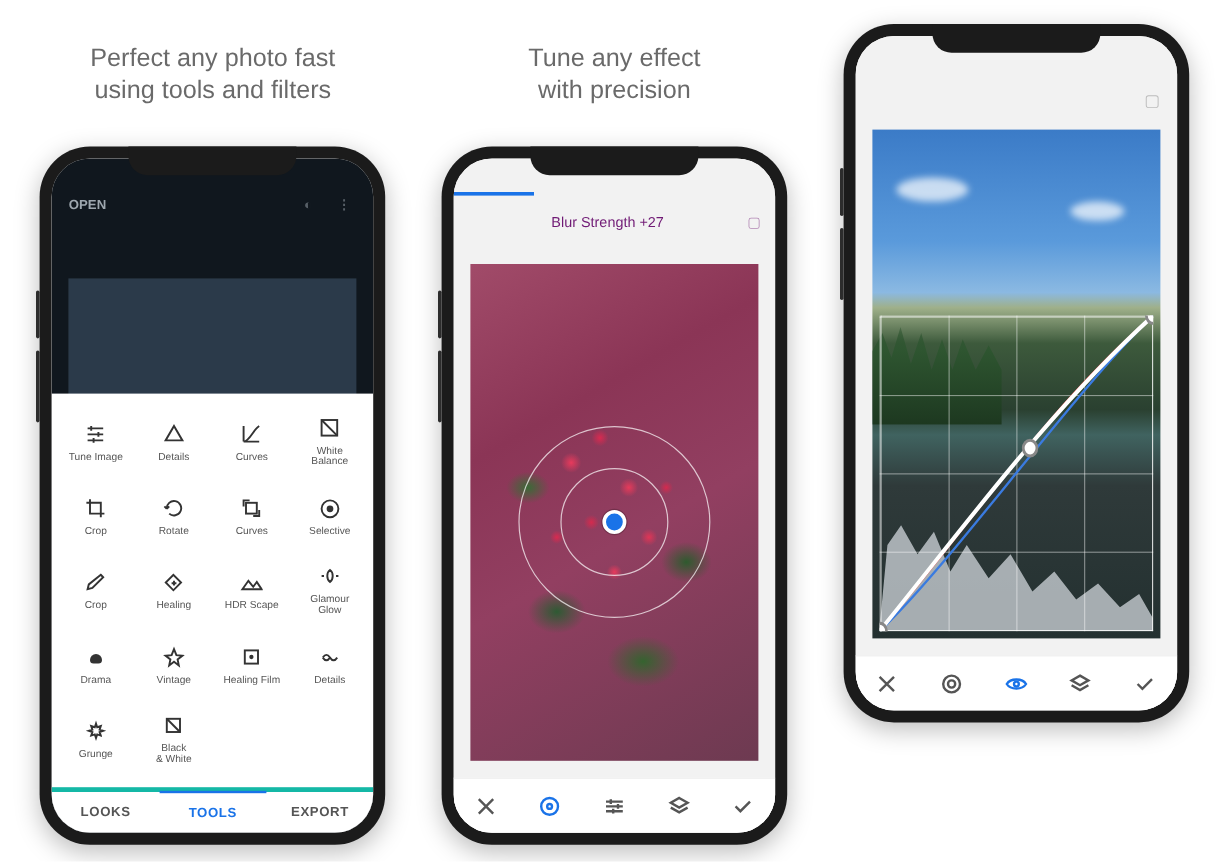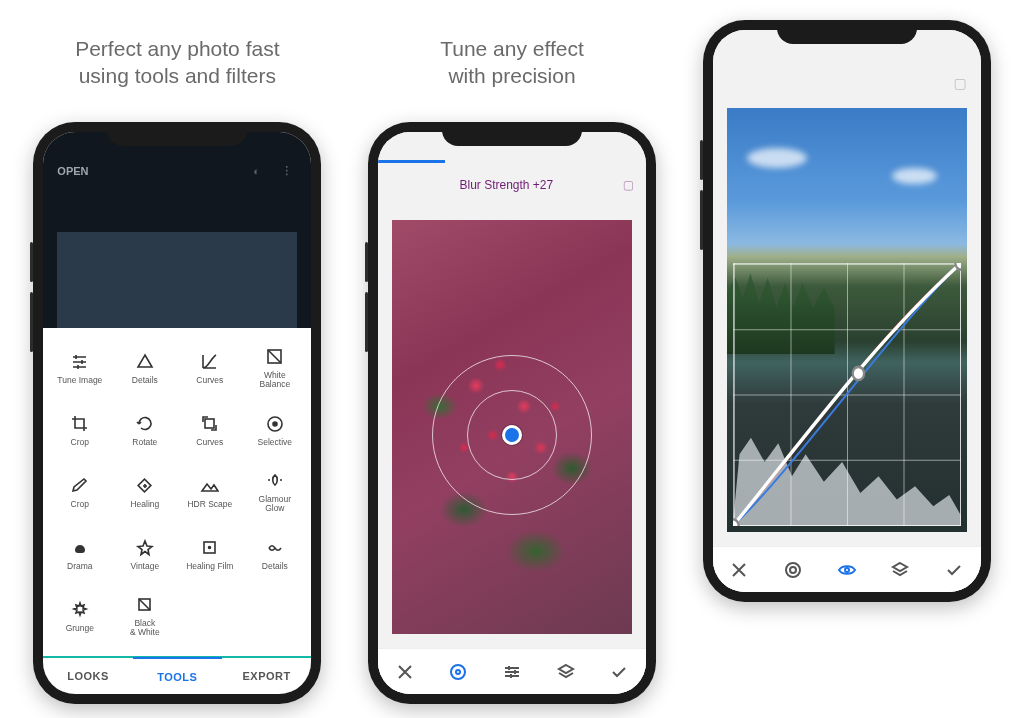--- a/index.html
+++ b/index.html
@@ -113,21 +113,21 @@
     align-items: center; justify-content: center;
     gap: 5px;
     text-align: center;
     line-height: 1.05;
     cursor: pointer;
   }
   .tool svg, .tool .ico { width: 19px; height: 19px; fill: none; stroke: #333; stroke-width: 1.6; }
   .tool .lbl { white-space: pre-line; }
   .p1-tabs {
     display: flex;
-    border-top: 2px solid #14b8a6;
+    border-top: 4px solid #14b8a6;
     height: 38px;
     font-size: 11px;
     font-weight: 700;
     letter-spacing: 0.5px;
   }
   .p1-tab {
     flex: 1; display: flex; align-items: center; justify-content: center;
     color: #555; cursor: pointer;
   }
   .p1-tab.active { color: #1a73e8; border-top: 2px solid #1a73e8; margin-top: -1px; }

